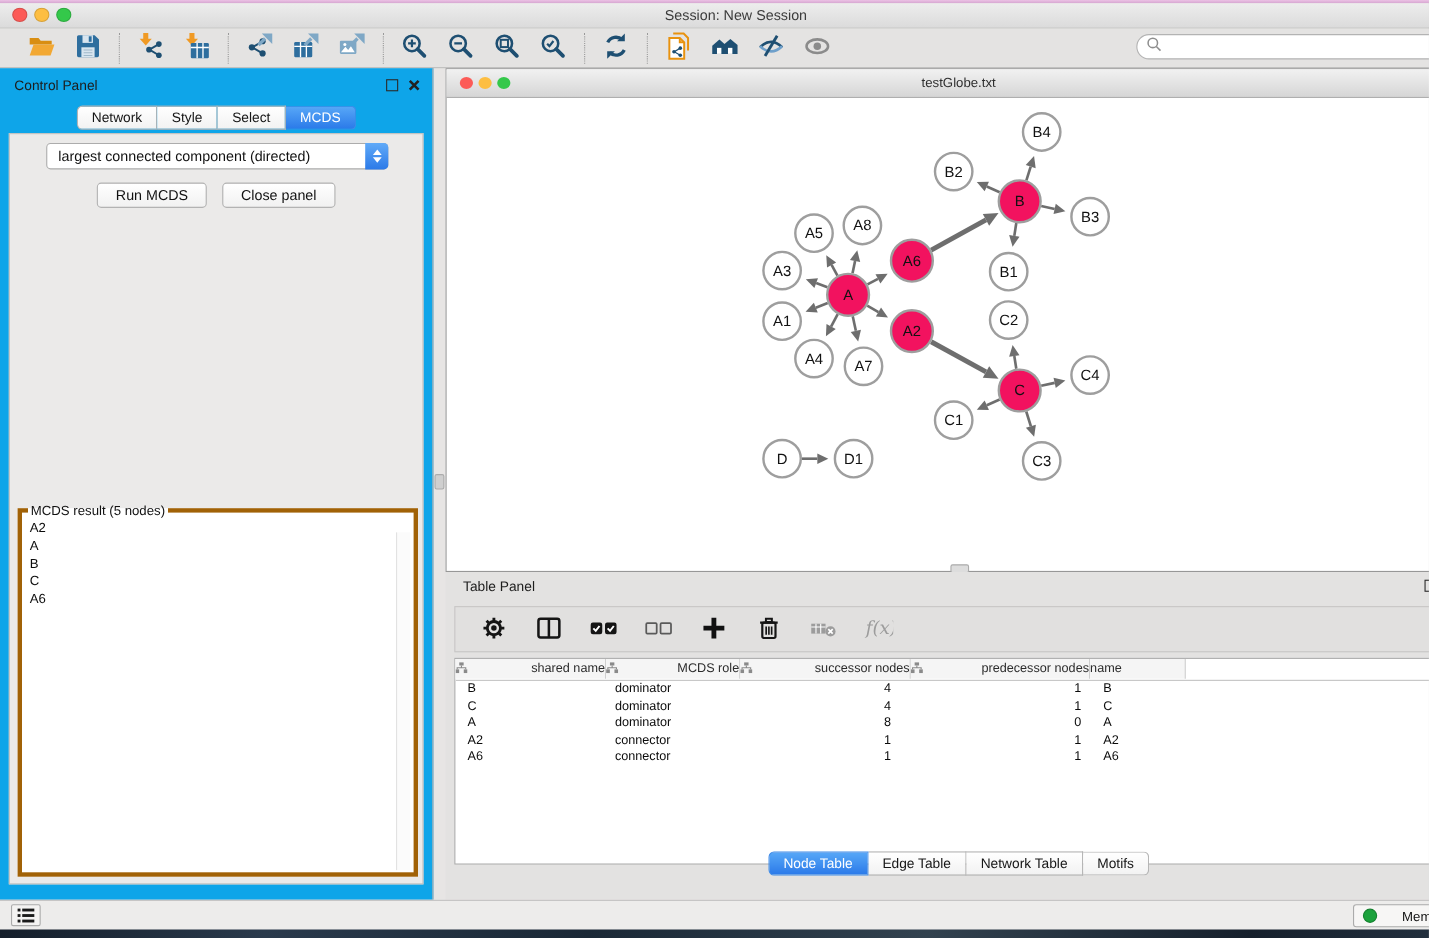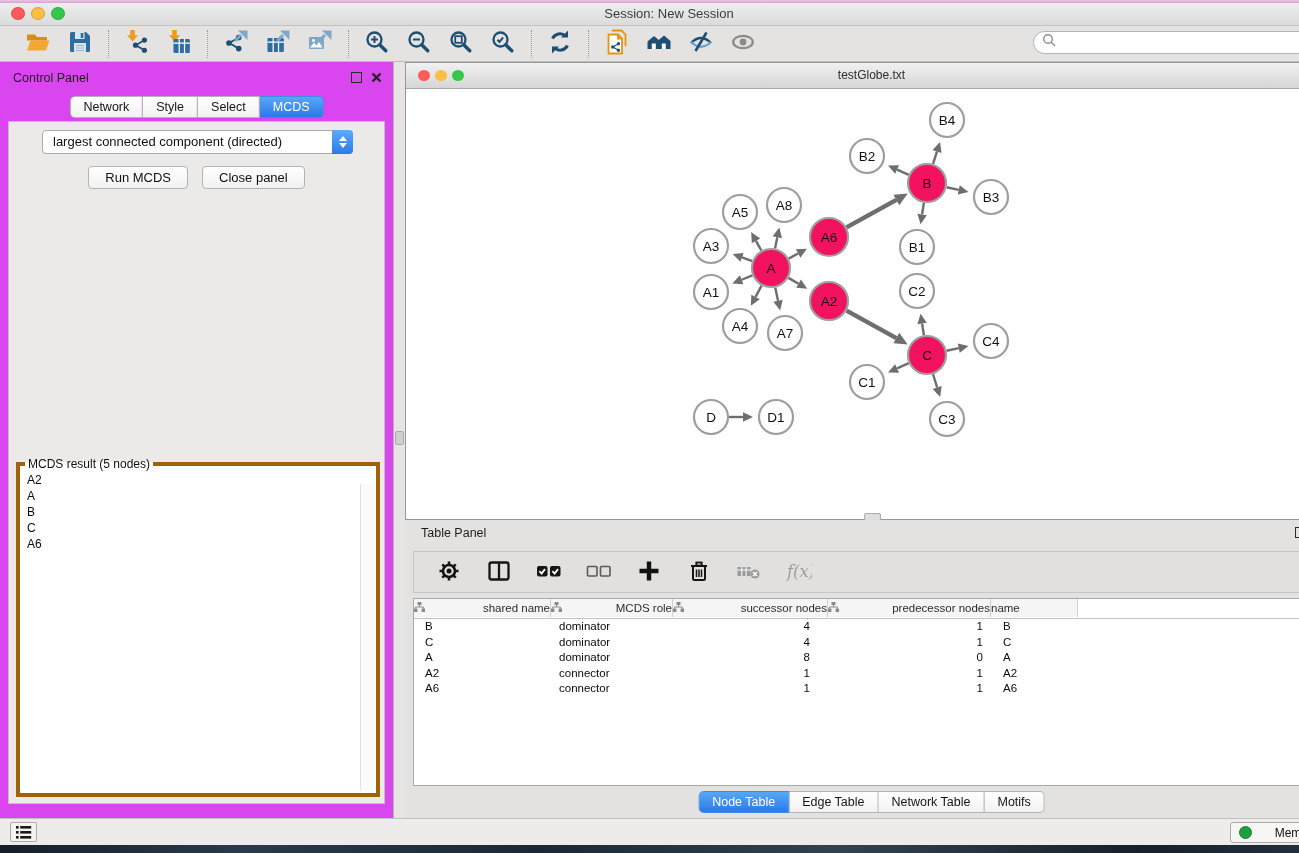--- a/index.html
+++ b/index.html
@@ -25,21 +25,21 @@
      border-bottom:1px solid #BDBDBD;display:flex;align-items:center;padding-left:10px;box-sizing:border-box;}
   .tb-group{display:flex;align-items:center;gap:10px;padding:0 12px;}
   .tb-sep{width:0;height:28px;border-left:1px dotted #999;}
   .tb-btn{width:32px;height:32px;display:flex;align-items:center;justify-content:center;
      background:none;border:none;padding:0;cursor:default;}
   .searchbox{position:absolute;right:9px;top:5px;width:296px;height:23px;background:#fff;
      border:1px solid #B3B3B3;border-radius:12px;display:flex;align-items:center;padding-left:8px;box-sizing:border-box;}
   .searchbox input{border:none;outline:none;flex:1;font-size:12px;background:transparent;margin-left:5px;height:18px;}
 
   
-  .control-panel{position:absolute;left:0;top:62px;width:394px;height:756px;background:#d946ef;
+  .control-panel{position:absolute;left:0;top:62px;width:394px;height:756px;background:#0ea5e9;
      border-right:1px solid #B2B2B2;box-sizing:border-box;}
   .cp-title{position:absolute;left:13px;top:9px;font-size:12.5px;color:#1d1d1d;}
   .panel-ctl{position:absolute;top:9px;width:13px;height:13px;display:flex;align-items:center;justify-content:center;background:none;border:none;padding:0;}
   .float-glyph{width:9px;height:9px;border:1.6px solid #2b2b2b;display:inline-block;}
   .cp-tabs{position:absolute;top:34px;left:50%;transform:translateX(-50%);}
   .seg{display:flex;}
   .seg button{height:22px;padding:0 13px;font-size:12.5px;color:#161616;border:1px solid #B4B4B4;border-left-width:0;
      background:linear-gradient(#FFFFFF,#F2F2F2);cursor:default;font-family:"Liberation Sans",sans-serif;}
   .seg button:first-child{border-left-width:1px;border-radius:5px 0 0 5px;}
   .seg button:last-child{border-radius:0 5px 5px 0;}
@@ -84,21 +84,21 @@
   .tp-btn{width:34px;height:34px;display:flex;align-items:center;justify-content:center;background:none;border:none;padding:0;}
   .tp-table{position:absolute;left:8px;right:8px;top:78px;height:188px;background:#fff;border:1px solid #A9A9A9;
      box-sizing:border-box;overflow:hidden;}
   .th-row{position:absolute;left:0;top:0;height:19px;width:100%;border-bottom:1px solid #C2C2C2;background:#fff;}
   .th-cell{position:absolute;top:0;height:18px;background:#F5F5F5;border-right:1px solid #CFCFCF;
      display:flex;align-items:center;justify-content:space-between;gap:5px;font-size:11.5px;color:#2c2c2c;box-sizing:border-box;}
   .td-row{position:absolute;left:0;width:100%;height:15.6px;}
   .td-cell{position:absolute;top:0;height:15.6px;font-size:11.5px;color:#0c0c0c;line-height:15.6px;
      white-space:nowrap;box-sizing:border-box;}
   .tp-scroll{position:absolute;top:19px;right:0;bottom:0;width:12px;background:#FAFAFA;border-left:1px solid #E0E0E0;}
-  .tp-tabs{position:absolute;bottom:5px;left:50%;transform:translateX(-50%);}
+  .tp-tabs{position:absolute;bottom:22px;left:50%;transform:translateX(-50%);}
 
   
   .statusbar{position:absolute;left:0;top:818px;right:0;height:27px;background:#EDECEB;border-top:1px solid #C1C1C1;box-sizing:border-box;}
   .list-btn{position:absolute;left:10px;top:3px;width:27px;height:20px;background:#F4F3F2;border:1px solid #ABABAB;
      border-radius:2px;display:flex;align-items:center;justify-content:center;padding:0;}
   .memory-btn{position:absolute;right:9px;top:3px;height:21px;padding:0 10px 0 8px;background:#F7F6F5;border:1px solid #ABABAB;
      border-radius:3px;display:flex;align-items:center;gap:23px;font-size:12px;color:#111;font-family:"Liberation Sans",sans-serif;}
   .mem-dot{width:11px;height:11px;border-radius:50%;background:#1CA23C;border:1px solid #168230;}
 </style>
 </head>

